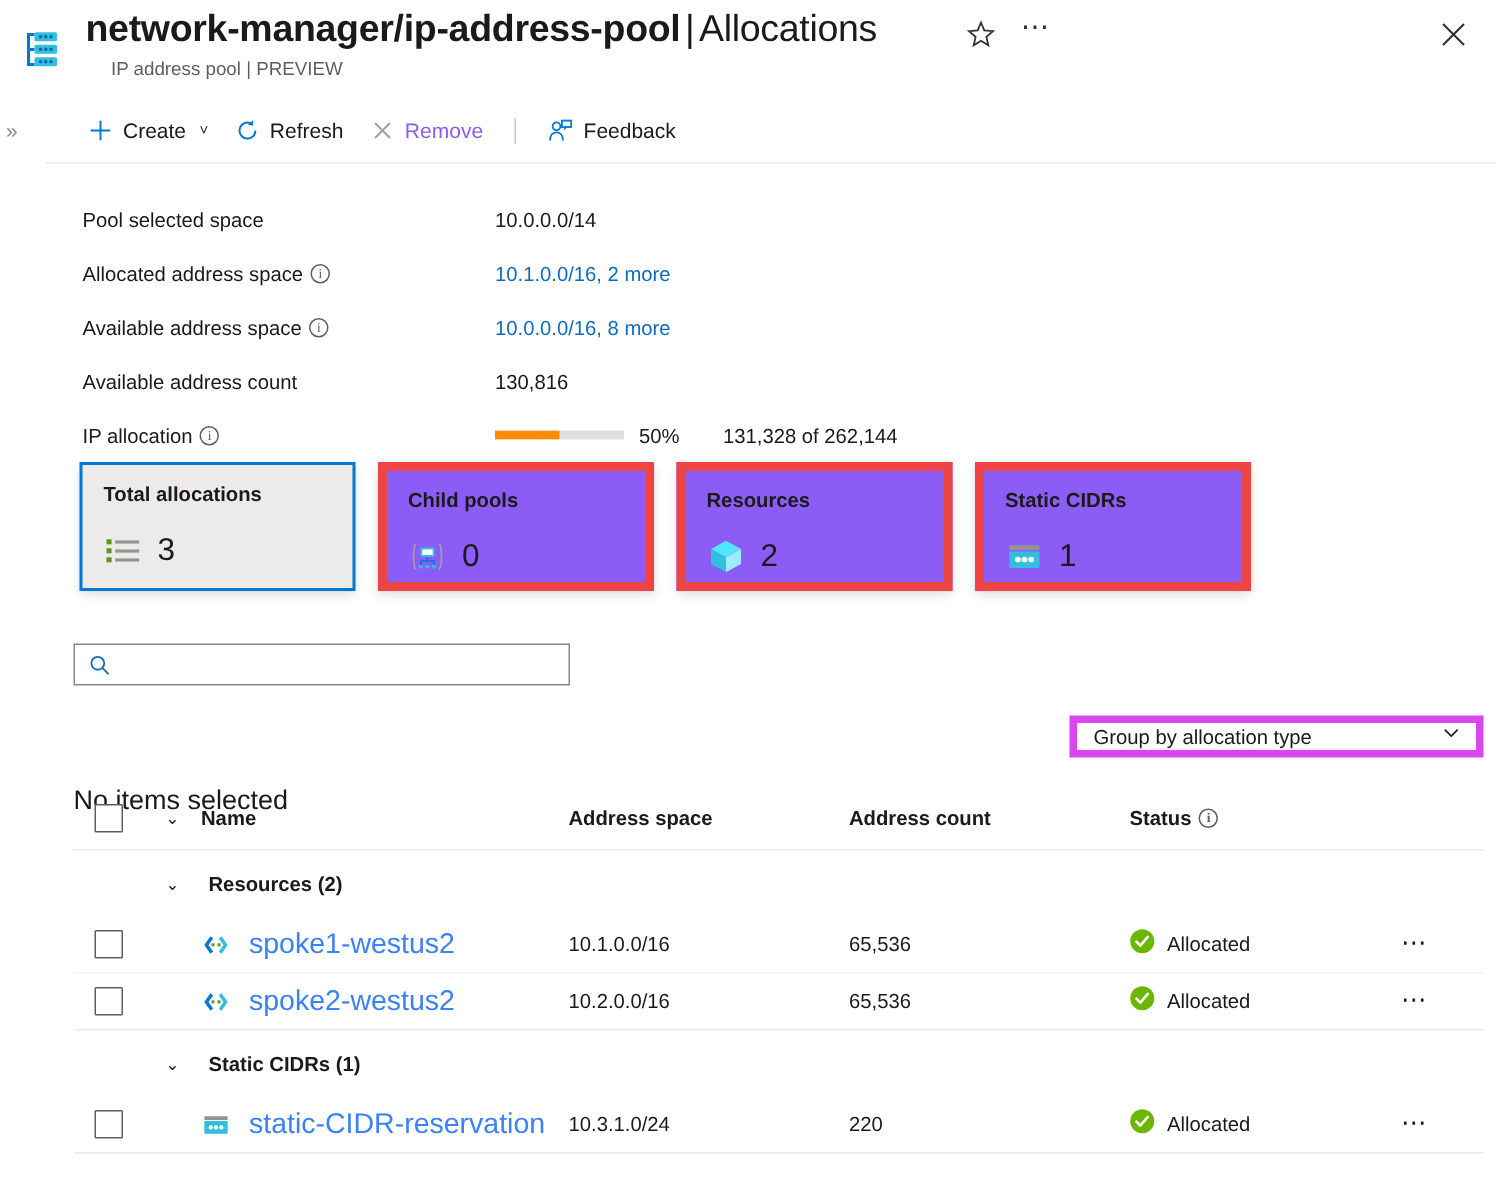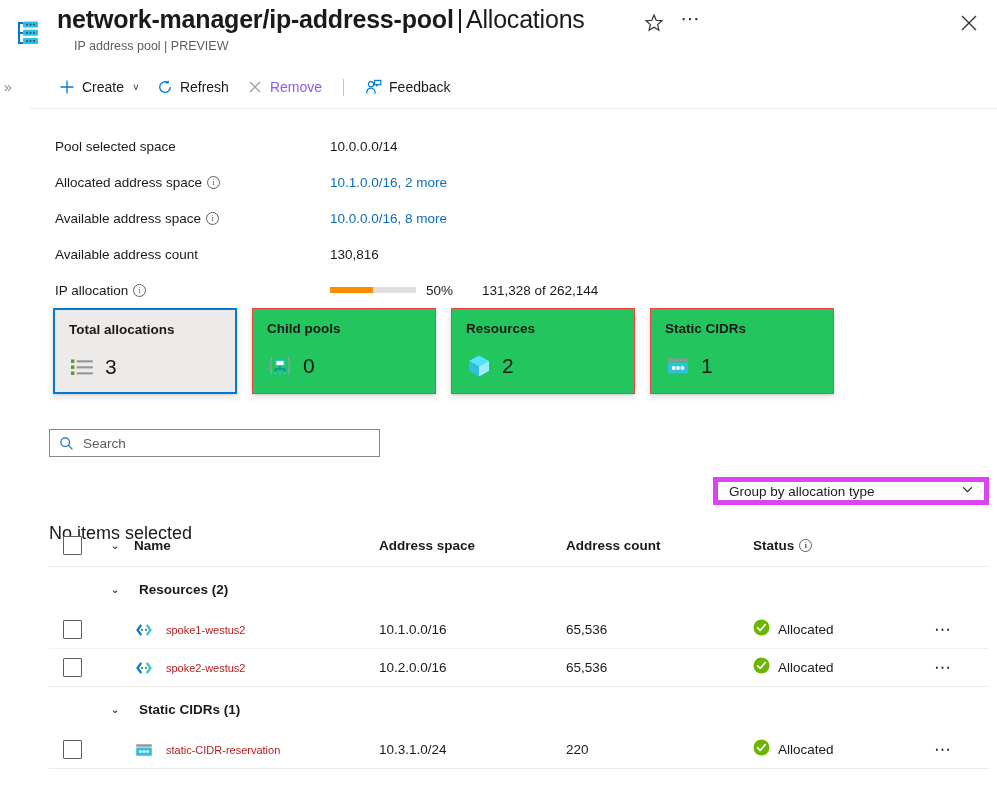--- a/index.html
+++ b/index.html
@@ -75,22 +75,22 @@
     width: 86px; height: 6px; background: #e1dfdd; border-radius: 0px;
     overflow: hidden; margin-right: 10px;
   }
   .bar-fill { height: 100%; background: #ff8c00; }
   .alloc-pct { font-size: 13.5px; color: #1b1a19; width: 56px; }
   .alloc-count { font-size: 13.5px; color: #1b1a19; }
 
   
   .tiles { position: absolute; left: 53px; top: 308px; display: flex; gap: 15px; }
   .tile {
-    width: 184px; height: 86px; background: #22c55e;
-    border: 1px solid #ef4444; position: relative; cursor: pointer;
+    width: 184px; height: 86px; background: #8b5cf6;
+    border: 6px solid #ef4444; position: relative; cursor: pointer;
     box-shadow: 0 0.6px 1.8px rgba(0,0,0,0.10), 0 3.2px 7.2px rgba(0,0,0,0.12);
   }
   .tile.selected { background: #edebe9; border: 2px solid #0078d4; }
   .tile-title {
     position: absolute; left: 14px; top: 12px;
     font-size: 13.5px; font-weight: 600; color: #1b1a19; white-space: nowrap;
   }
   .tile-body {
     position: absolute; left: 14px; top: 44px;
     display: flex; align-items: center; gap: 10px;
@@ -143,21 +143,21 @@
     font-size: 13.5px; font-weight: 600; color: #1b1a19;
     display: flex; align-items: center; gap: 5px;
   }
   .grouprow { height: 44px; }
   .group-label {
     font-size: 13.5px; font-weight: 600; color: #1b1a19; margin-left: 5px;
   }
   .datarow { height: 38px; border-bottom: 1px solid #f3f2f1; }
   .datarow.lastofgroup { border-bottom: 1px solid #edebe9; }
   .row-ico { width: 20px; height: 20px; display: block; flex: 0 0 20px; }
-  .row-link { font-size: 11px; color: #b91c1c; cursor: pointer; }
+  .row-link { font-size: 19px; color: #3b82f6; cursor: pointer; }
   .row-txt { font-size: 13.5px; color: #1b1a19; }
   .status-txt { font-size: 13.5px; color: #1b1a19; }
   .more-dots {
     font-size: 17px; color: #1b1a19; cursor: pointer; letter-spacing: 1px;
     line-height: 10px; display: inline-block;
   }
 </style>
 </head>
 <body>
 
@@ -350,21 +350,20 @@
     </div>
   </div>
 
   <div class="search-wrap">
     <span class="search-ico">
       <svg width="15" height="15" viewBox="0 0 15 15">
         <circle cx="6.2" cy="6.2" r="4.3" fill="none" stroke="#0f6cbd" stroke-width="1.2"></circle>
         <path d="M9.4 9.4 L13.4 13.4" stroke="#0f6cbd" stroke-width="1.2"></path>
       </svg>
     </span>
-    <input class="search-input" type="text" placeholder="Search" style="">
   </div>
 
   <div class="sel-status">No items selected</div>
 
   <div class="groupby">
     <span class="groupby-label">Group by allocation type</span>
     <span>
       <svg width="13" height="13" viewBox="0 0 13 13">
         <path d="M2.2 4.4 L6.5 8.7 L10.8 4.4" fill="none" stroke="#1b1a19" stroke-width="1.1"></path>
       </svg>

